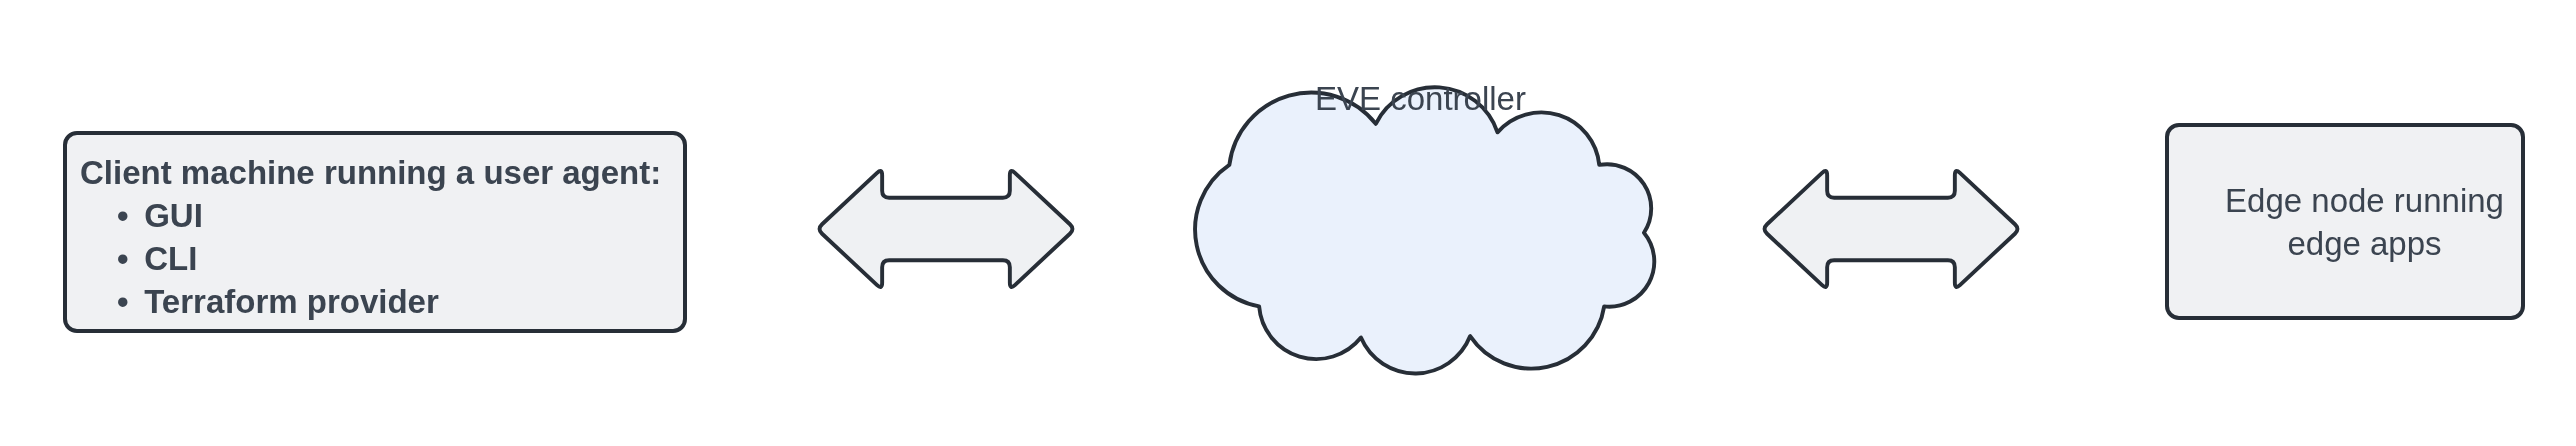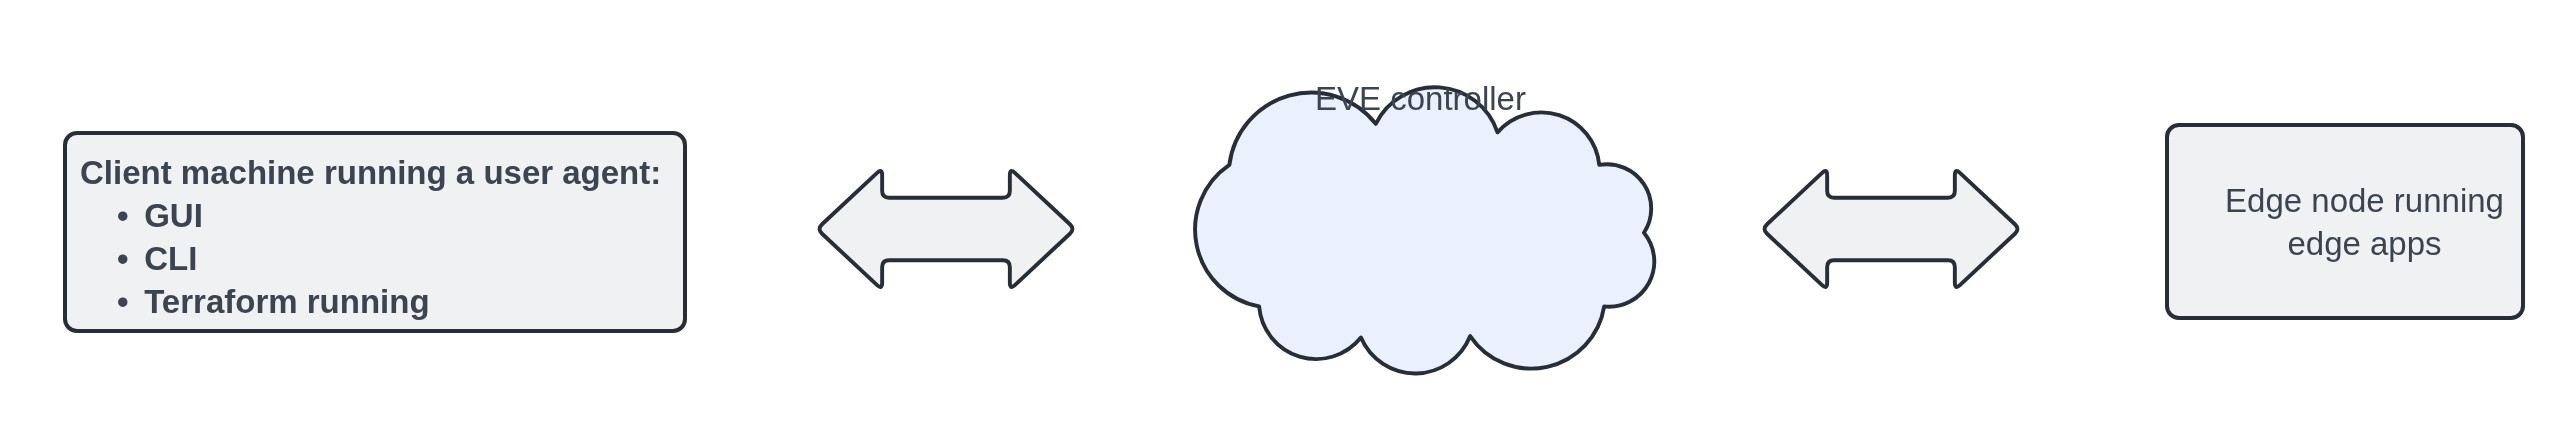--- a/index.html
+++ b/index.html
@@ -110,21 +110,21 @@
       <li class="bullet-row">
         <span>•</span>
         <span>GUI</span>
       </li>
       <li class="bullet-row">
         <span>•</span>
         <span>CLI</span>
       </li>
       <li class="bullet-row">
         <span>•</span>
-        <span>Terraform running</span>
+        <span>Terraform provider</span>
       </li>
     </ul>
   </div>
 
   <svg class="arrow-svg arrow-left" viewBox="0 0 297 140" aria-hidden="true">
     <path class="shape arrow-shape" d="
       M 5.85,64.54
       L 69.15,5.46  Q 75,0 75,8
       L 75,26       Q 75,34 83,34
       L 214,34      Q 222,34 222,26

